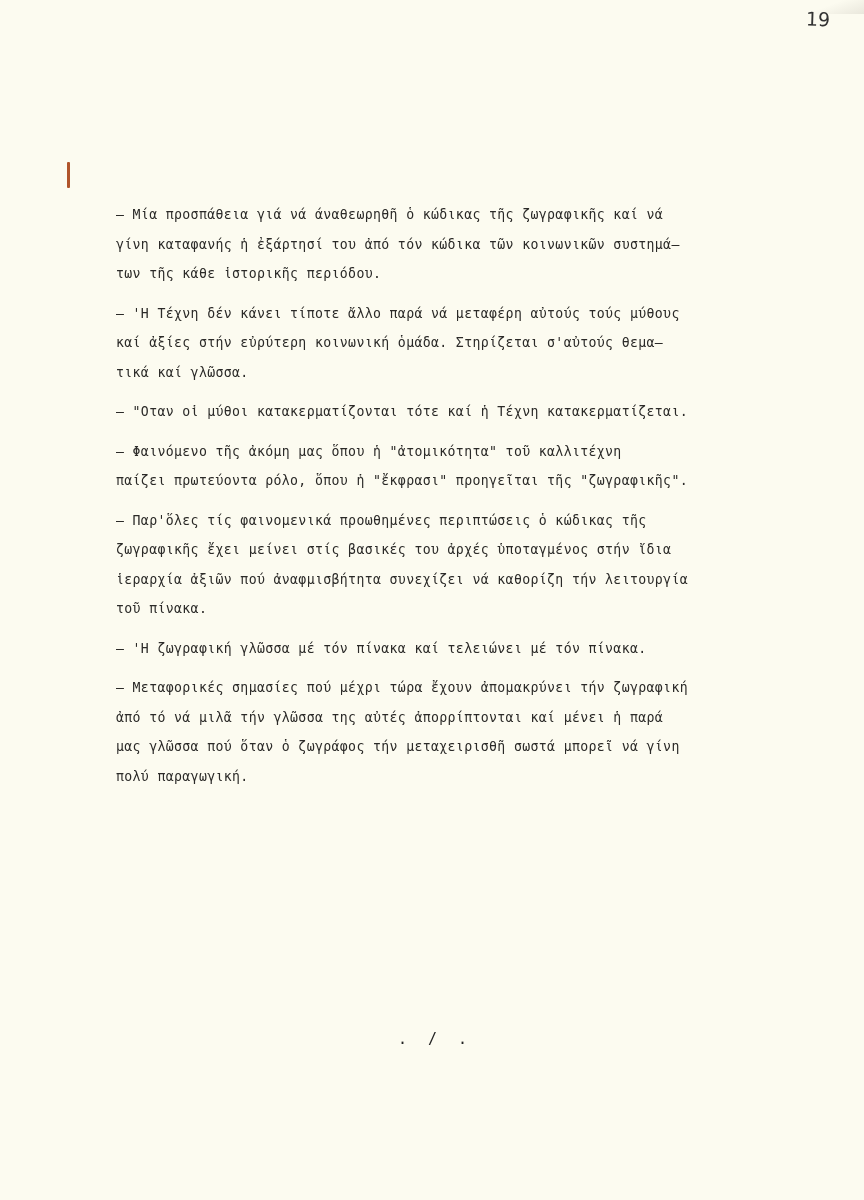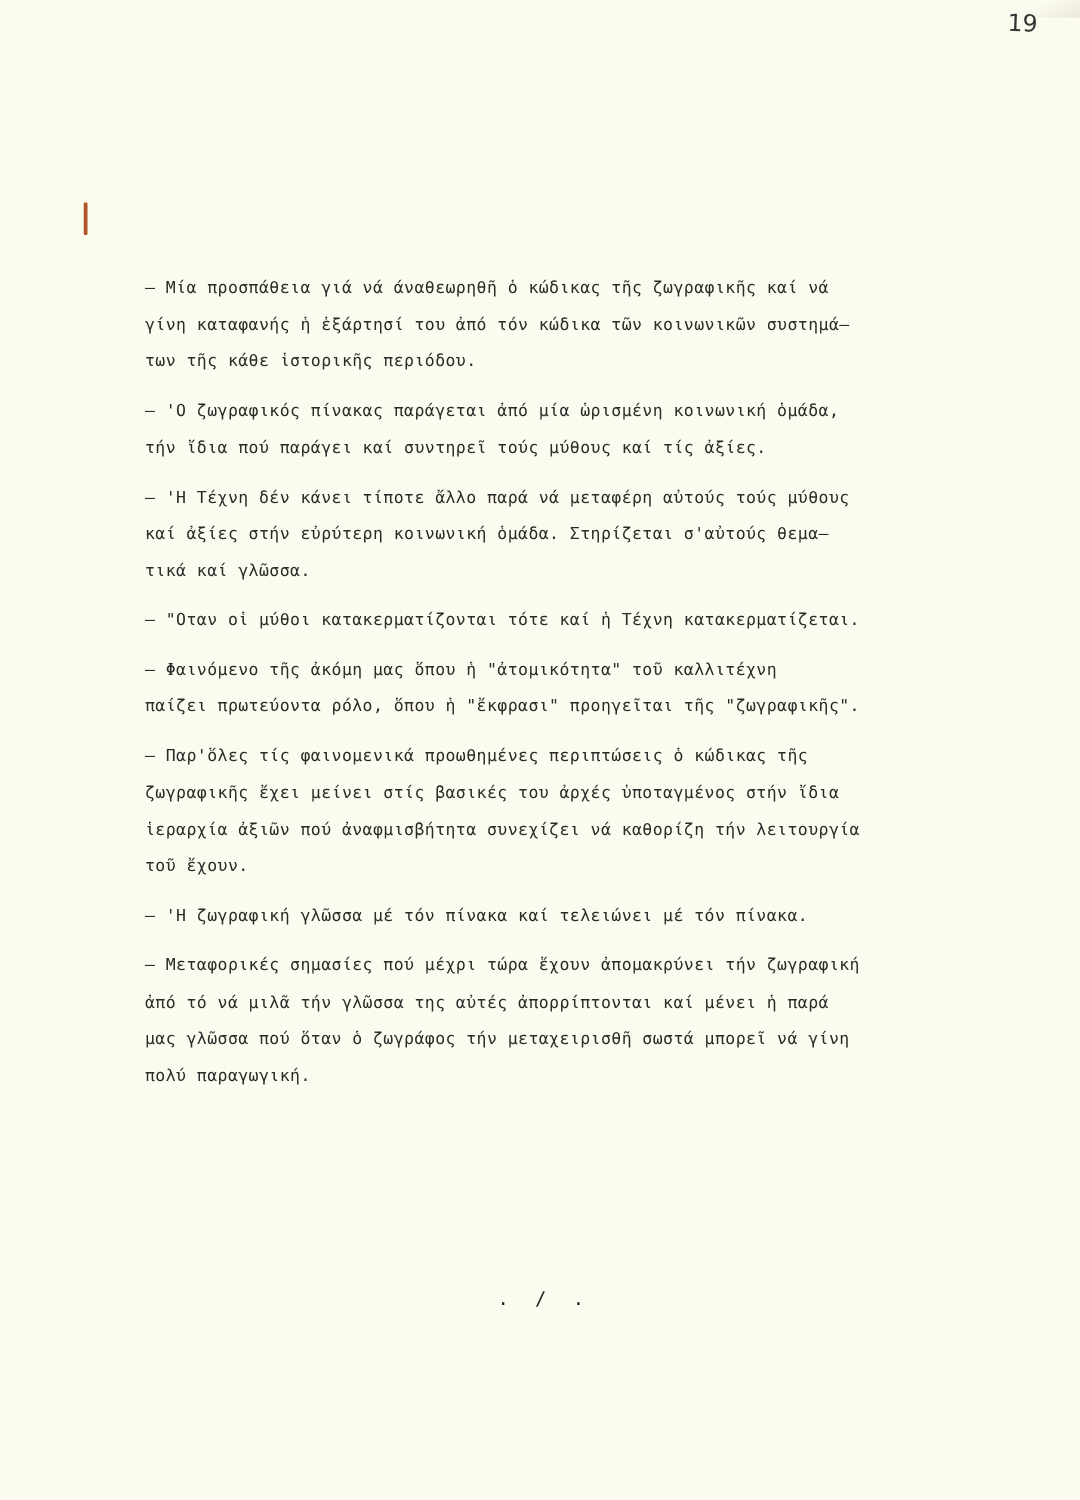--- a/index.html
+++ b/index.html
@@ -22,21 +22,21 @@
       width: 3px; height: 26px;
       background: #b0542a;
       border-radius: 1px;
     }
     .corner-shade {
       position: absolute; right: 0; top: 0;
       width: 60px; height: 14px;
       background: linear-gradient(160deg, transparent 40%, #e9e7dc 100%);
     }
     .body-text {
-      position: absolute; left: 116px; top: 216px;
+      position: absolute; left: 116px; top: 200px;
       width: 640px;
     }
     .para {
       margin: 0 0 10px 0;
       font-size: 13.2px;
       line-height: 29.5px;
       letter-spacing: 0.35px;
       white-space: pre-line;
     }
     .end-mark {
@@ -48,32 +48,30 @@
 <body>
 
 <div class="corner-shade"></div>
 <div class="page-number">19</div>
 <div class="margin-mark"></div>
 
 <div class="body-text">
   <p class="para">–  Μία προσπάθεια γιά νά άναθεωρηθῆ ὁ κώδικας τῆς ζωγραφικῆς καί νά
 γίνη καταφανής ἡ ἐξάρτησί του ἀπό τόν κώδικα τῶν κοινωνικῶν συστημά–
 των τῆς κάθε ἱστορικῆς περιόδου.</p>
-  <p class="para">– 'Ο ζωγραφικός πίνακας παράγεται ἀπό μία ὡρισμένη κοινωνική ὁμάδα,
-τήν ἴδια πού παράγει καί συντηρεῖ τούς μύθους καί τίς ἀξίες.</p>
   <p class="para">– 'Η Τέχνη δέν κάνει τίποτε ἄλλο παρά νά μεταφέρη αὐτούς τούς μύθους
 καί ἀξίες στήν εὐρύτερη κοινωνική ὁμάδα.  Στηρίζεται σ'αὐτούς θεμα–
 τικά καί γλῶσσα.</p>
   <p class="para">– "Οταν οἱ μύθοι κατακερματίζονται τότε καί ἡ Τέχνη κατακερματίζεται.</p>
   <p class="para">–  Φαινόμενο τῆς ἀκόμη μας ὅπου ἡ "ἀτομικότητα" τοῦ καλλιτέχνη
 παίζει πρωτεύοντα ρόλο, ὅπου ἡ "ἔκφρασι" προηγεῖται τῆς "ζωγραφικῆς".</p>
   <p class="para">–  Παρ'ὅλες τίς φαινομενικά προωθημένες περιπτώσεις ὁ κώδικας τῆς
 ζωγραφικῆς ἔχει μείνει στίς βασικές του ἀρχές ὑποταγμένος στήν ἴδια
 ἱεραρχία ἀξιῶν πού ἀναφμισβήτητα συνεχίζει νά καθορίζη τήν λειτουργία
-τοῦ ἔχουν.</p>
+τοῦ πίνακα.</p>
   <p class="para">– 'Η ζωγραφική γλῶσσα μέ τόν πίνακα καί τελειώνει μέ τόν πίνακα.</p>
   <p class="para">–  Μεταφορικές σημασίες πού μέχρι τώρα ἔχουν ἀπομακρύνει τήν ζωγραφική
 ἀπό τό νά μιλᾶ τήν γλῶσσα της αὐτές ἀπορρίπτονται καί μένει ἡ παρά
 μας γλῶσσα πού ὅταν ὁ ζωγράφος τήν μεταχειρισθῆ σωστά μπορεῖ νά γίνη
 πολύ παραγωγική.</p>
 </div>
 
 <div class="end-mark">. / .</div>
 
 </body></html>

